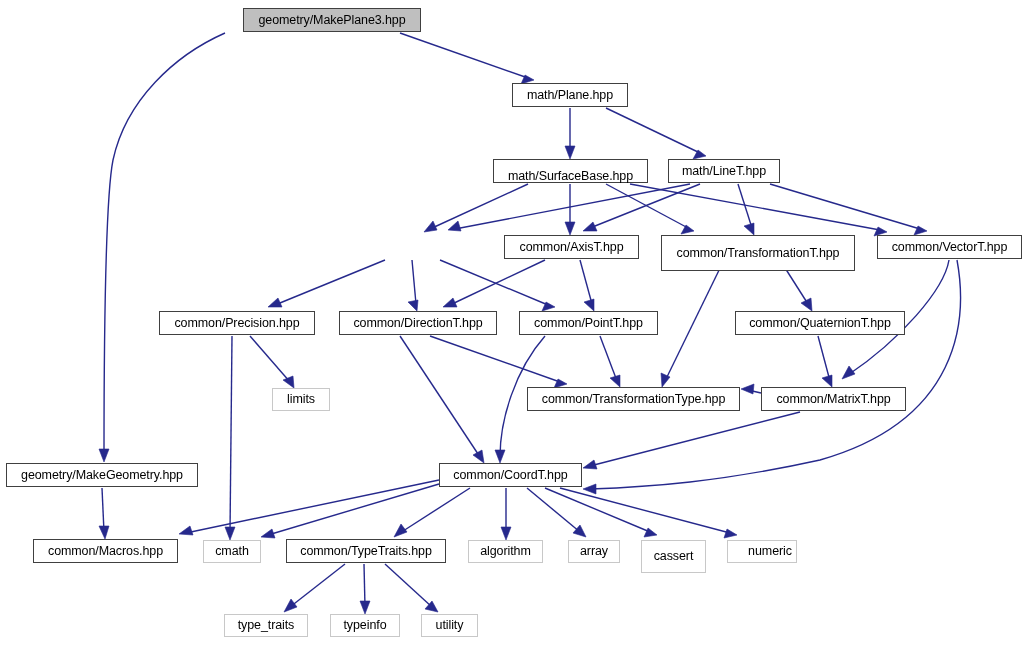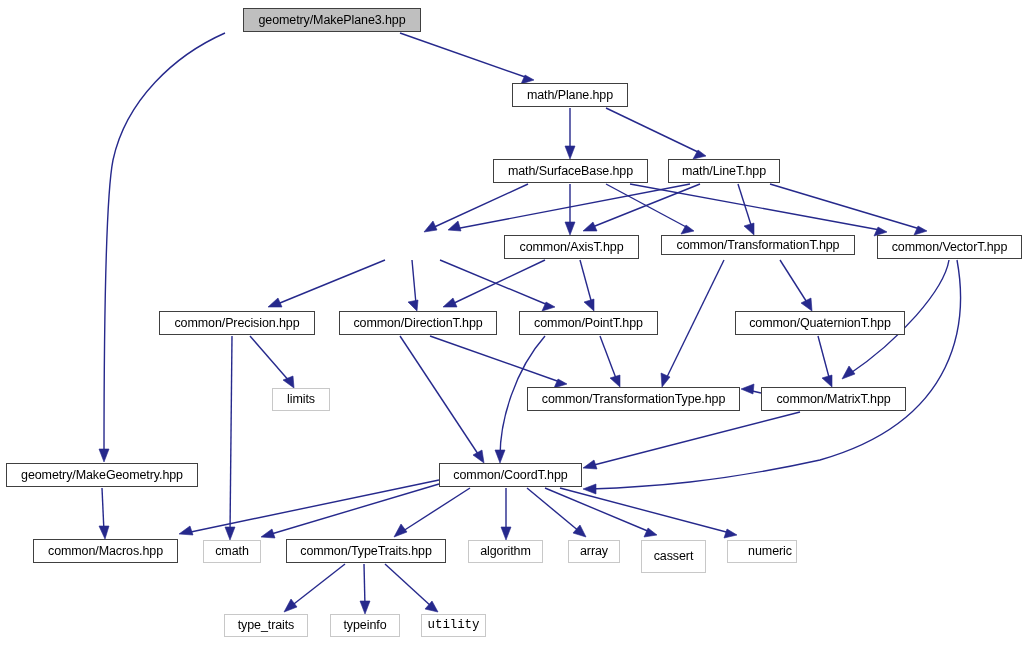--- a/index.html
+++ b/index.html
@@ -233,30 +233,30 @@
         <path class="edge-head" d="M 438,612 L 425,609 L 432,601 Z"></path>
       </g>
     </svg>
   <div id="node-layer">
       <div class="node kind-current" style="left: 243px; top: 8px; width: 178px; height: 24px;">
         <span>geometry/MakePlane3.hpp</span>
       </div>
       <div class="node kind-header" style="left: 512px; top: 83px; width: 116px; height: 24px;">
         <span>math/Plane.hpp</span>
       </div>
-      <div class="node kind-header" style="left: 493px; top: 159px; width: 155px; height: 24px;">
+      <div class="node kind-header" style="left: 493px; top: 159px; width: 155px; height: 24px; align-items: flex-end;">
         <span>math/SurfaceBase.hpp</span>
       </div>
       <div class="node kind-header" style="left: 668px; top: 159px; width: 112px; height: 24px;">
         <span>math/LineT.hpp</span>
       </div>
       <div class="node kind-header" style="left: 504px; top: 235px; width: 135px; height: 24px;">
         <span>common/AxisT.hpp</span>
       </div>
-      <div class="node kind-header" style="left: 661px; top: 235px; width: 194px; height: 20px;">
+      <div class="node kind-header" style="left: 661px; top: 235px; width: 194px; height: 36px;">
         <span>common/TransformationT.hpp</span>
       </div>
       <div class="node kind-header" style="left: 877px; top: 235px; width: 145px; height: 24px;">
         <span>common/VectorT.hpp</span>
       </div>
       <div class="node kind-header" style="left: 159px; top: 311px; width: 156px; height: 24px;">
         <span>common/Precision.hpp</span>
       </div>
       <div class="node kind-header" style="left: 339px; top: 311px; width: 158px; height: 24px;">
         <span>common/DirectionT.hpp</span>
@@ -302,17 +302,17 @@
       </div>
       <div class="node kind-system" style="left: 727px; top: 540px; width: 70px; height: 23px; padding-left: 16px;">
         <span>numeric</span>
       </div>
       <div class="node kind-system" style="left: 224px; top: 614px; width: 84px; height: 23px;">
         <span>type_traits</span>
       </div>
       <div class="node kind-system" style="left: 330px; top: 614px; width: 70px; height: 23px;">
         <span>typeinfo</span>
       </div>
-      <div class="node kind-system" style="left: 421px; top: 614px; width: 65px; height: 23px; font-family: Liberation Mono, monospace;">
+      <div class="node kind-system" style="left: 421px; top: 614px; width: 57px; height: 23px;">
         <span>utility</span>
       </div>
     </div>
 </div>
 
 </body></html>

